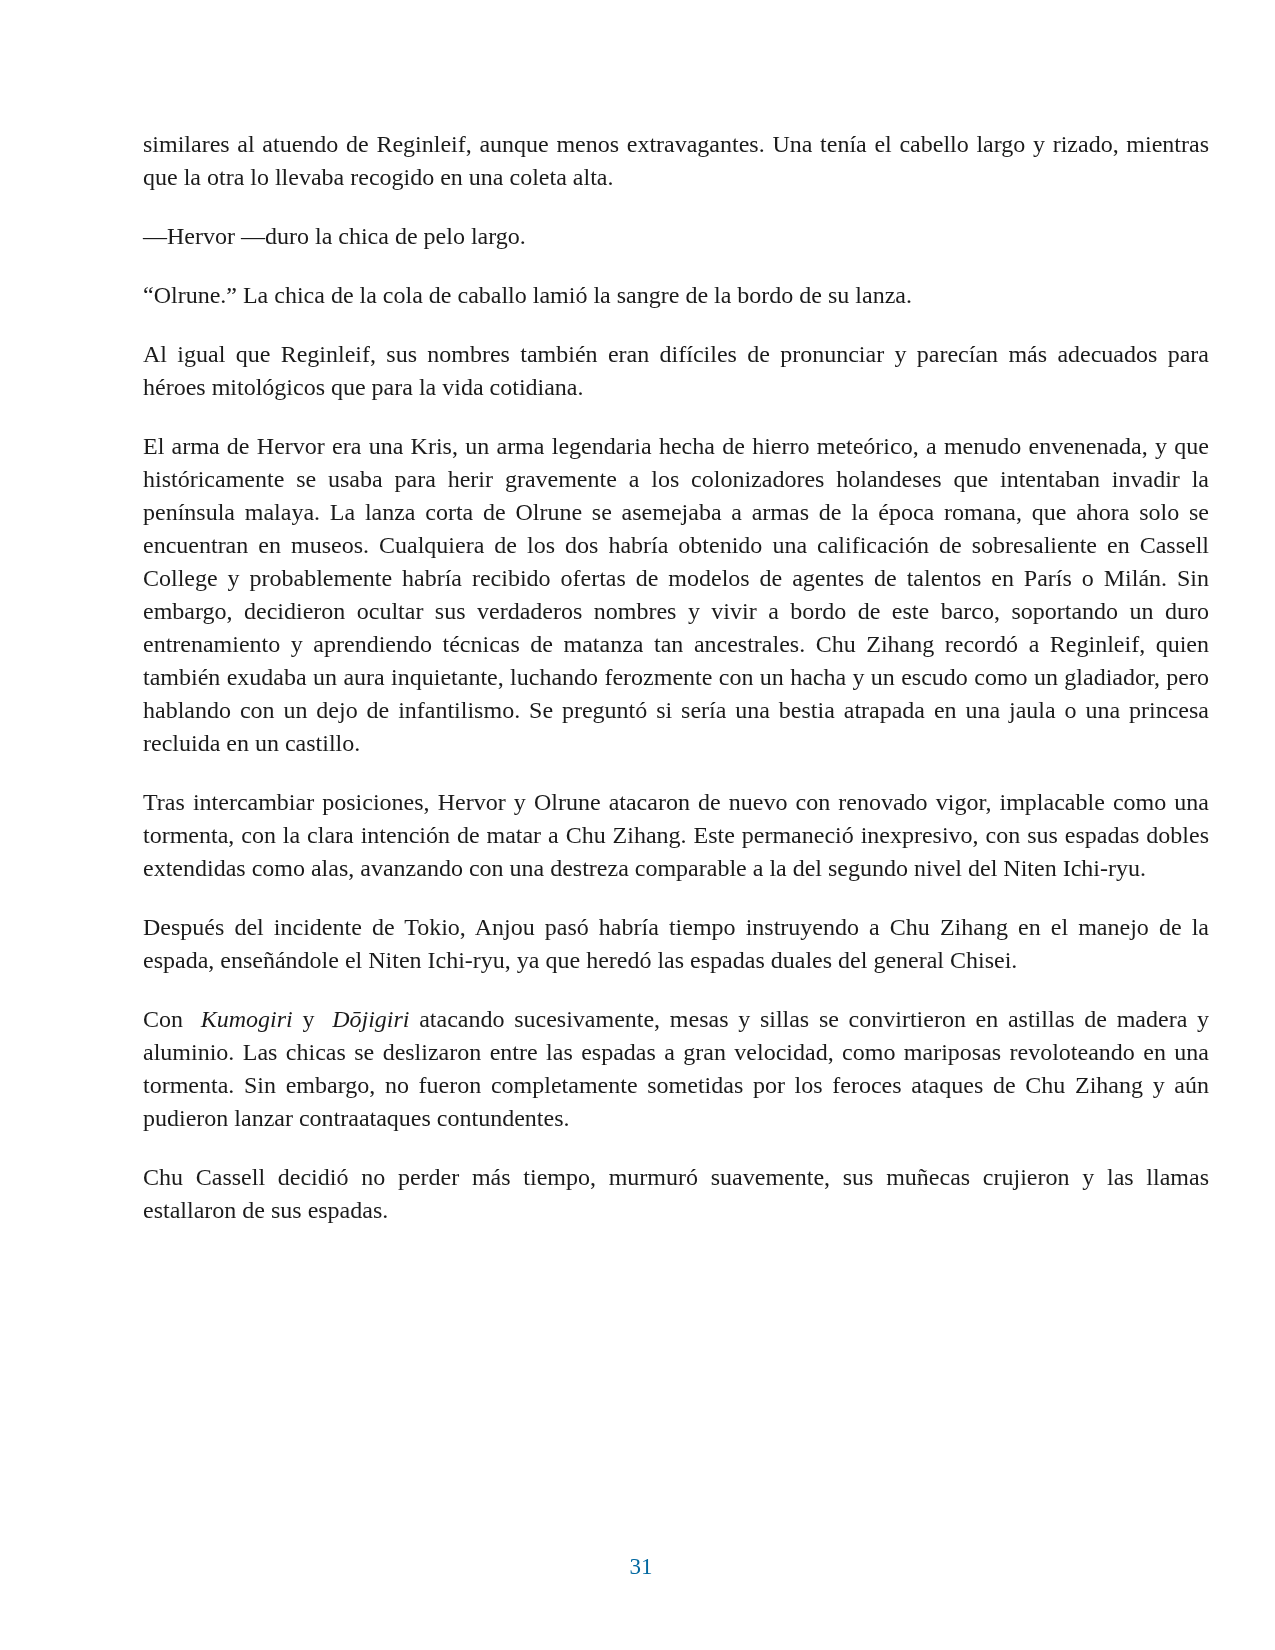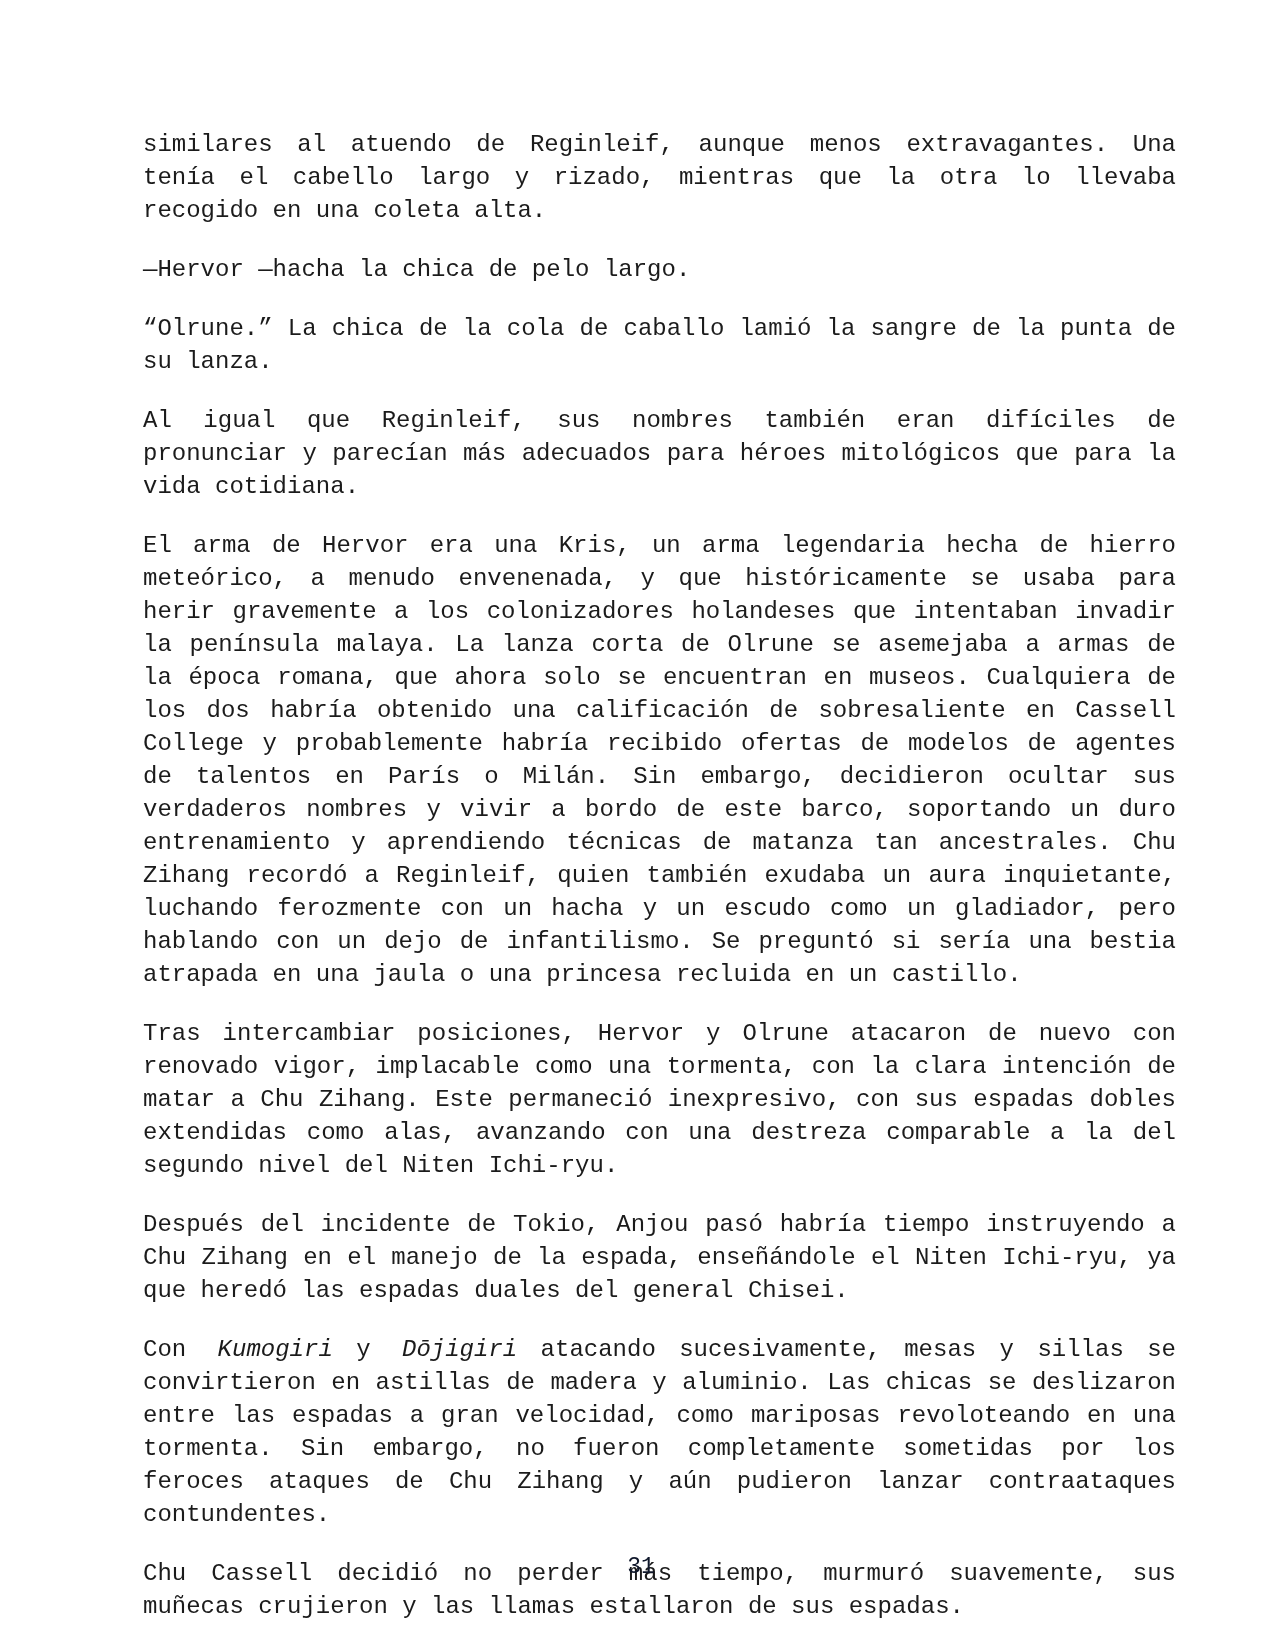--- a/index.html
+++ b/index.html
@@ -6,22 +6,22 @@
     margin: 0;
     padding: 0;
     background: #ffffff;
   }
   .page {
     position: relative;
     width: 1275px;
     height: 1650px;
     background: #ffffff;
     box-sizing: border-box;
-    padding: 128px 99px 0 143px;
-    font-family: Liberation Mono, monospace;
+    padding: 128px 66px 0 143px;
+    font-family: Liberation Serif, serif;
     color: #1b1b1b;
     overflow: hidden;
   }
   .content p.para {
     margin: 0 0 26px 0;
     font-size: 24px;
     line-height: 33px;
     text-align: justify;
     text-justify: inter-word;
   }
@@ -29,31 +29,31 @@
     font-style: italic;
     margin-left: 8px;
   }
   .page-number {
     position: absolute;
     bottom: 70px;
     left: 7px;
     right: 0;
     text-align: center;
     font-size: 23px;
-    color: #0f172a;
+    color: #0369a1;
   }
 </style>
 </head>
 <body>
 
 <div class="page">
   <div class="content">
       <p class="para"><span>similares al atuendo de Reginleif, aunque menos extravagantes. Una tenía el cabello largo y rizado, mientras que la otra lo llevaba recogido en una coleta alta.</span></p>
-      <p class="para"><span>—Hervor —hacha la chica de pelo largo.</span></p>
-      <p class="para"><span>“Olrune.” La chica de la cola de caballo lamió la sangre de la punta de su lanza.</span></p>
+      <p class="para"><span>—Hervor —duro la chica de pelo largo.</span></p>
+      <p class="para"><span>“Olrune.” La chica de la cola de caballo lamió la sangre de la bordo de su lanza.</span></p>
       <p class="para"><span>Al igual que Reginleif, sus nombres también eran difíciles de pronunciar y parecían más adecuados para héroes mitológicos que para la vida cotidiana.</span></p>
       <p class="para"><span>El arma de Hervor era una Kris, un arma legendaria hecha de hierro meteórico, a menudo envenenada, y que históricamente se usaba para herir gravemente a los colonizadores holandeses que intentaban invadir la península malaya. La lanza corta de Olrune se asemejaba a armas de la época romana, que ahora solo se encuentran en museos. Cualquiera de los dos habría obtenido una calificación de sobresaliente en Cassell College y probablemente habría recibido ofertas de modelos de agentes de talentos en París o Milán. Sin embargo, decidieron ocultar sus verdaderos nombres y vivir a bordo de este barco, soportando un duro entrenamiento y aprendiendo técnicas de matanza tan ancestrales. Chu Zihang recordó a Reginleif, quien también exudaba un aura inquietante, luchando ferozmente con un hacha y un escudo como un gladiador, pero hablando con un dejo de infantilismo. Se preguntó si sería una bestia atrapada en una jaula o una princesa recluida en un castillo.</span></p>
       <p class="para"><span>Tras intercambiar posiciones, Hervor y Olrune atacaron de nuevo con renovado vigor, implacable como una tormenta, con la clara intención de matar a Chu Zihang. Este permaneció inexpresivo, con sus espadas dobles extendidas como alas, avanzando con una destreza comparable a la del segundo nivel del Niten Ichi-ryu.</span></p>
       <p class="para"><span>Después del incidente de Tokio, Anjou pasó habría tiempo instruyendo a Chu Zihang en el manejo de la espada, enseñándole el Niten Ichi-ryu, ya que heredó las espadas duales del general Chisei.</span></p>
       <p class="para"><span>Con </span><span class="italic">Kumogiri</span><span> y </span><span class="italic">Dōjigiri</span><span> atacando sucesivamente, mesas y sillas se convirtieron en astillas de madera y aluminio. Las chicas se deslizaron entre las espadas a gran velocidad, como mariposas revoloteando en una tormenta. Sin embargo, no fueron completamente sometidas por los feroces ataques de Chu Zihang y aún pudieron lanzar contraataques contundentes.</span></p>
       <p class="para"><span>Chu Cassell decidió no perder más tiempo, murmuró suavemente, sus muñecas crujieron y las llamas estallaron de sus espadas.</span></p>
     </div>
   <div class="page-number">31</div>
 </div>
 

